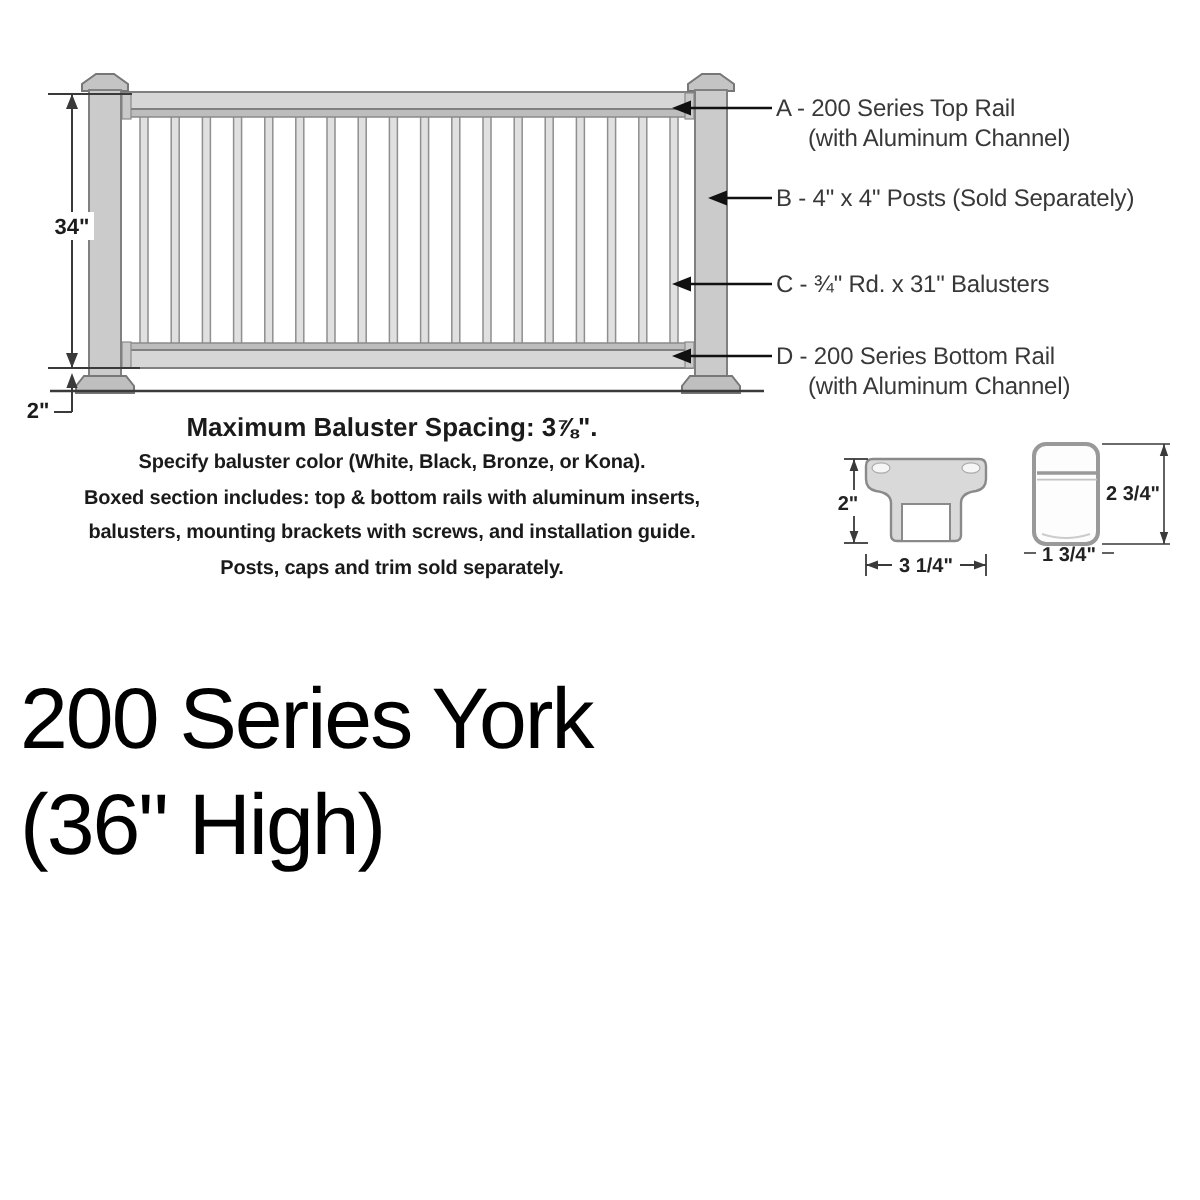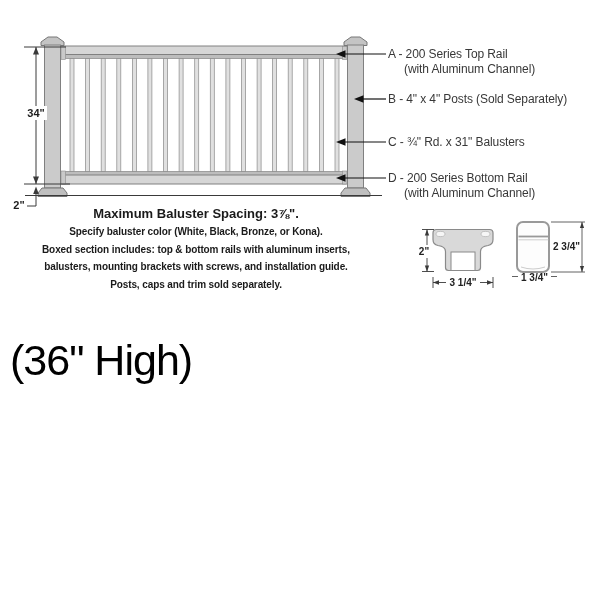--- a/index.html
+++ b/index.html
@@ -156,16 +156,17 @@
   <div class="notes">
     <div class="big">Maximum Baluster Spacing: 3⅞".</div>
     <div class="small">Specify baluster color (White, Black, Bronze, or Kona).</div>
     <div class="small">Boxed section includes: top &amp; bottom rails with aluminum inserts,</div>
     <div class="small">balusters, mounting brackets with screws, and installation guide.</div>
     <div class="small">Posts, caps and trim sold separately.</div>
   </div>
 
   
   <div class="title">
+    <div>200 Series York</div>
     <div>(36" High)</div>
   </div>
 
 </div>
 
 </body></html>

